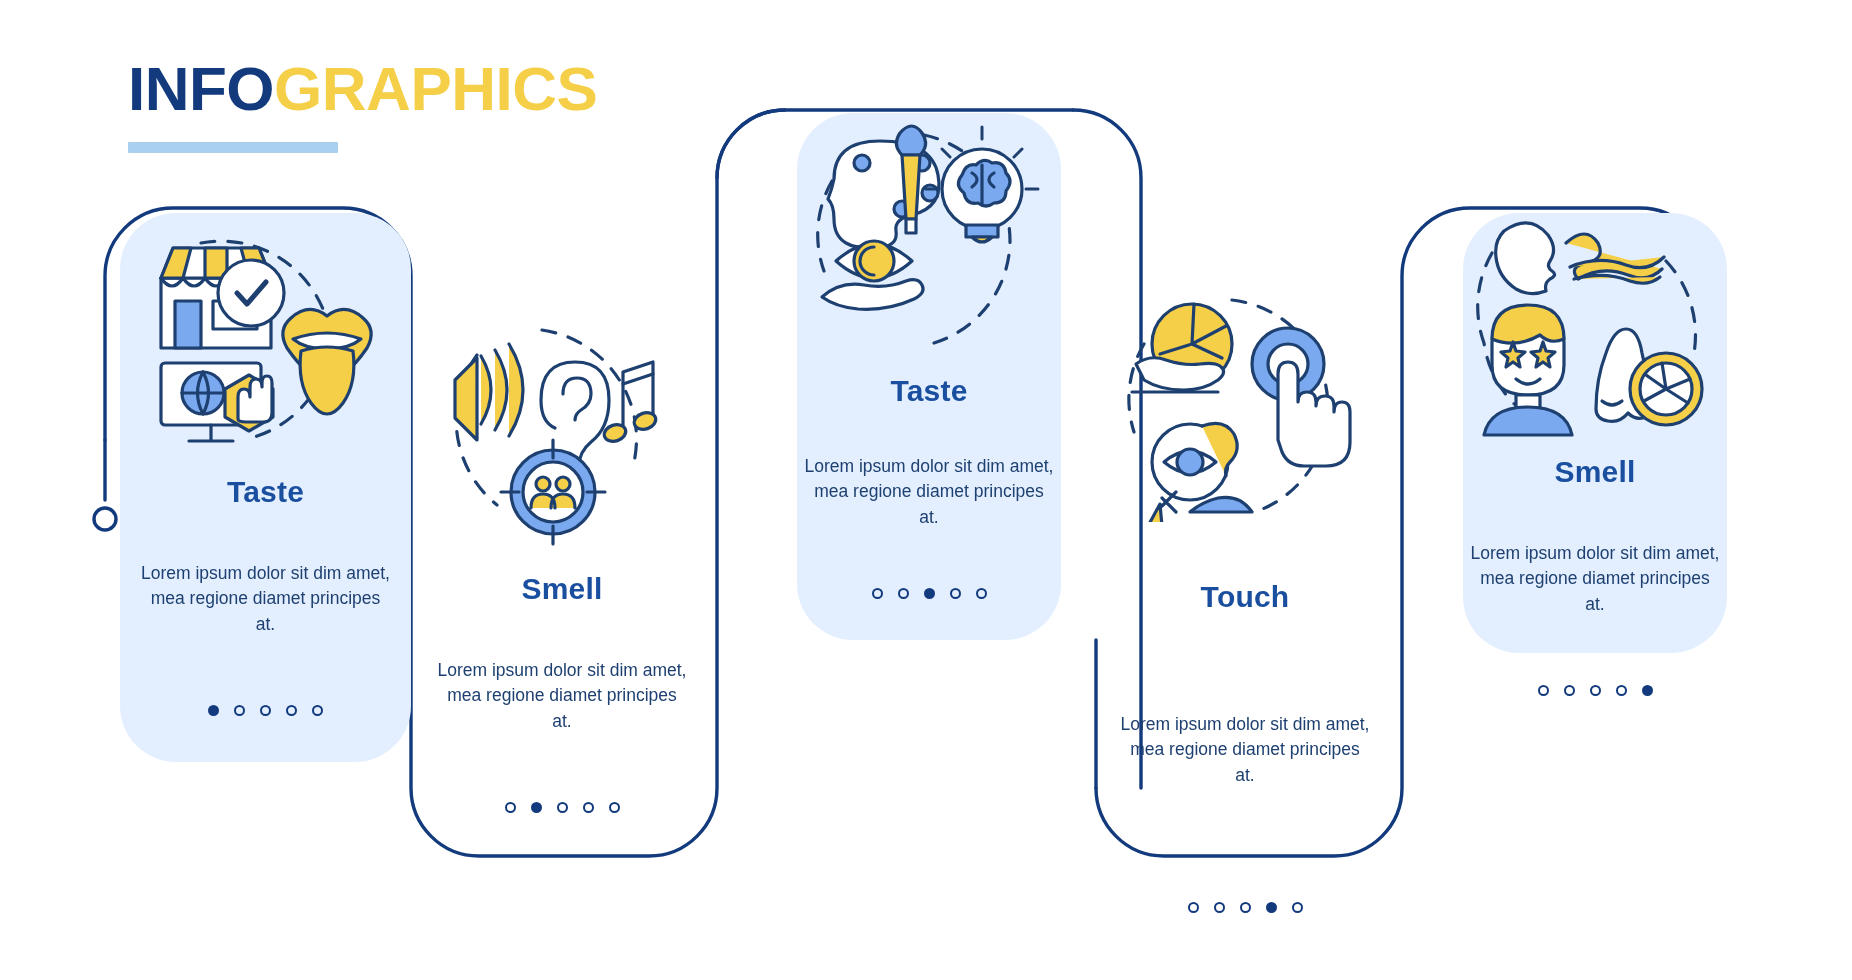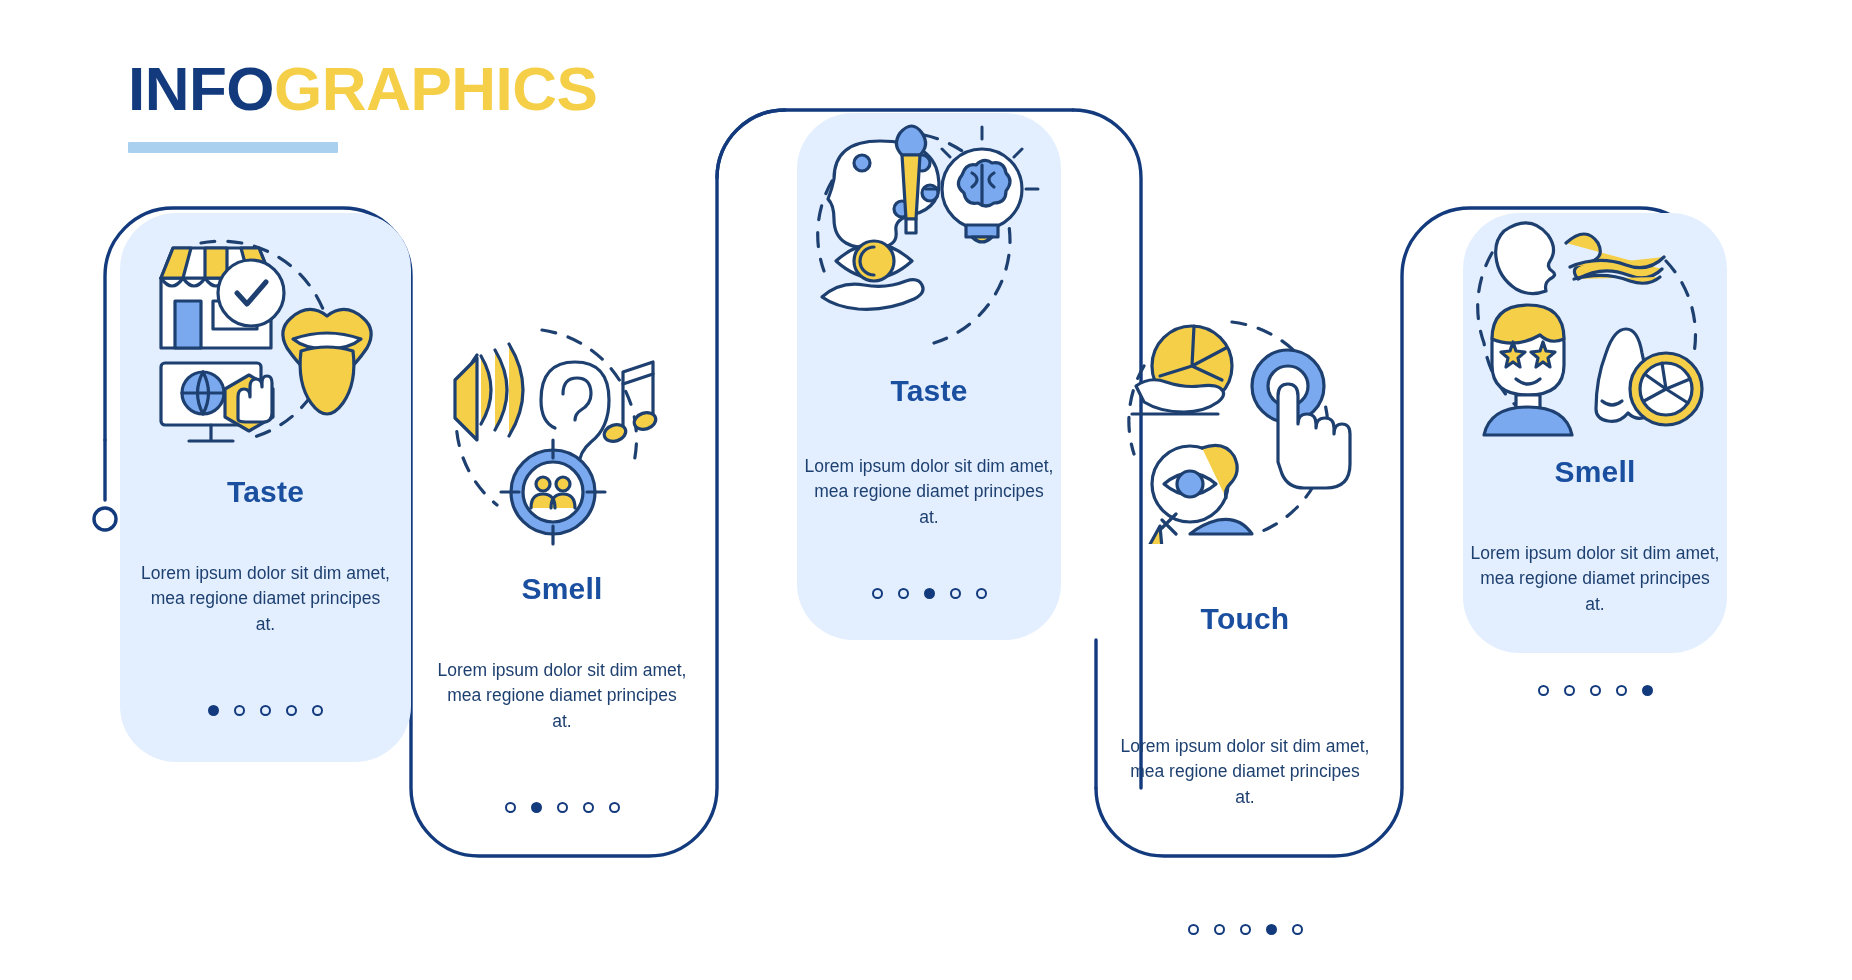--- a/index.html
+++ b/index.html
@@ -71,21 +71,21 @@
   #card-sound h2{margin-top:12px;}
   #card-sound p{margin-top:52px;}
   #card-sound .dots{margin-top:52px;}
 
   #card-sight{left:797px;top:113px;width:264px;height:527px;}
   #card-sight .art{height:255px;}
   #card-sight h2{margin-top:6px;}
   #card-sight p{margin-top:46px;}
   #card-sight .dots{margin-top:42px;}
 
-  #card-touch{left:1113px;top:314px;width:264px;height:549px;gap:46px;}
+  #card-touch{left:1113px;top:292px;width:264px;height:549px;gap:46px;}
   #card-touch .art{height:250px;}
   #card-touch h2{margin-top:12px;}
   #card-touch p{margin-top:52px;}
   #card-touch .dots{margin-top:52px;}
 
   #card-smell{left:1463px;top:213px;width:264px;height:440px;}
   #card-smell .art{height:250px;}
   #card-smell h2{margin-top:12px;}
   #card-smell p{margin-top:52px;}
   #card-smell .dots{margin-top:52px;}

